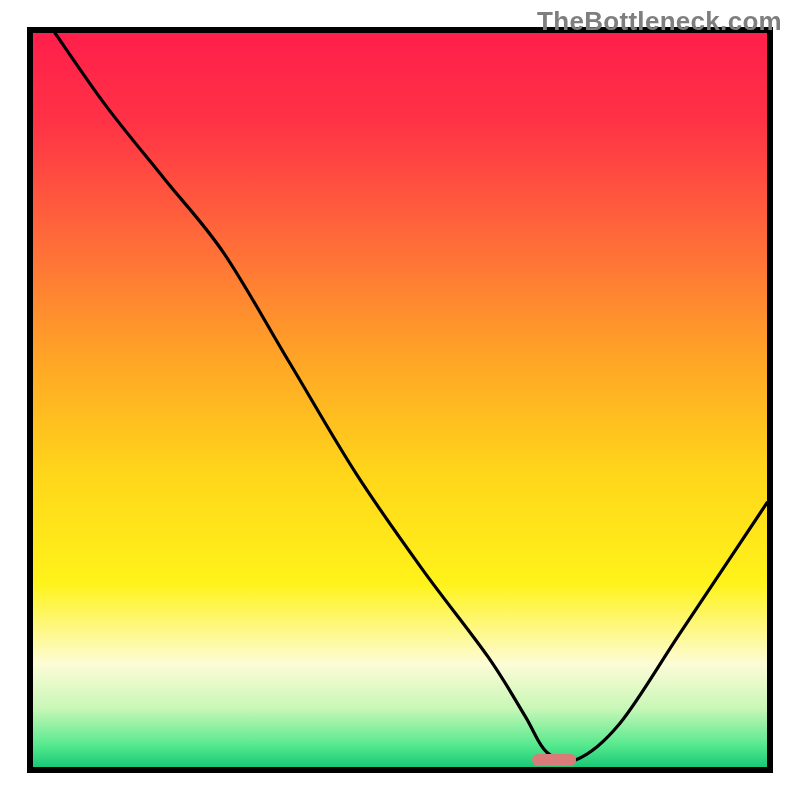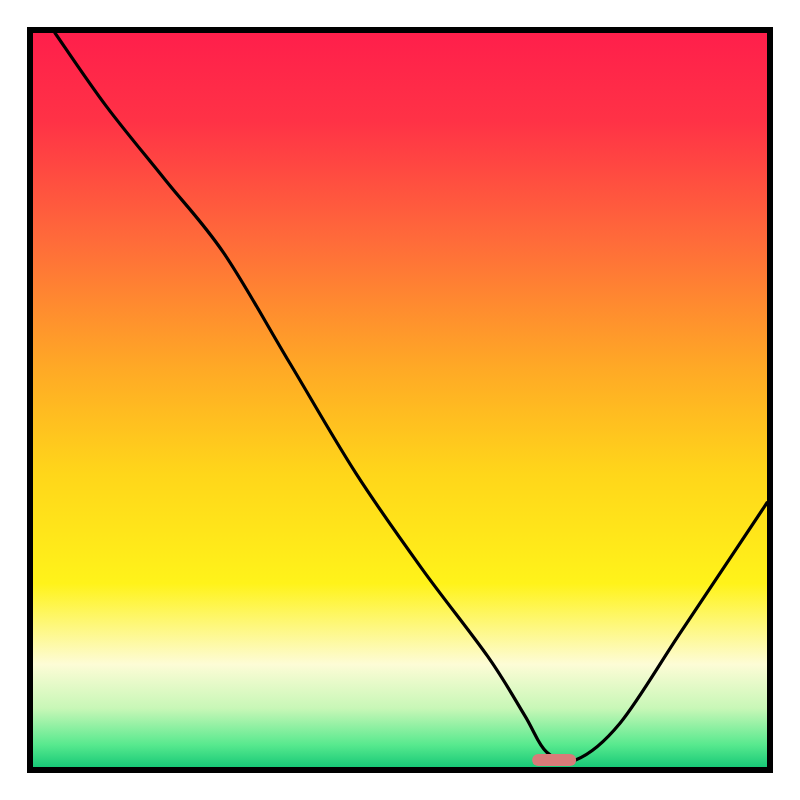--- a/index.html
+++ b/index.html
@@ -26,20 +26,21 @@
     letter-spacing: 0.3px;
   }
   svg {
     display: block;
   }
 </style>
 </head>
 <body>
 
 <div class="chart-container">
+  <div class="watermark">TheBottleneck.com</div>
   <svg width="800" height="800" viewBox="0 0 800 800">
     <defs>
       <linearGradient id="bg-grad" x1="0" y1="0" x2="0" y2="1">
 
       <stop offset="0%" stop-color="#ff1f4b"></stop>
           <stop offset="12%" stop-color="#ff3246"></stop>
           <stop offset="28.000000000000004%" stop-color="#ff6a3a"></stop>
           <stop offset="45%" stop-color="#ffa726"></stop>
           <stop offset="60%" stop-color="#ffd61a"></stop>
           <stop offset="75%" stop-color="#fff31a"></stop>

